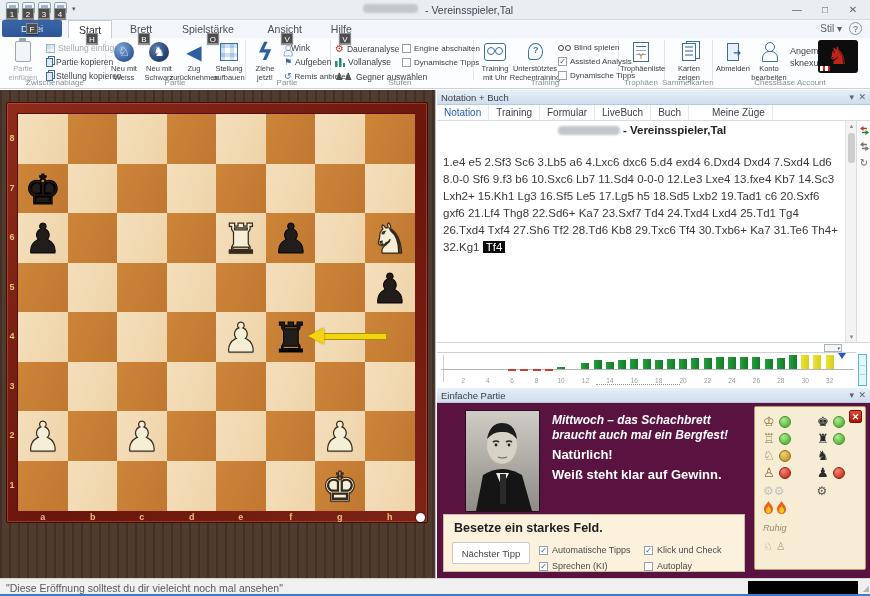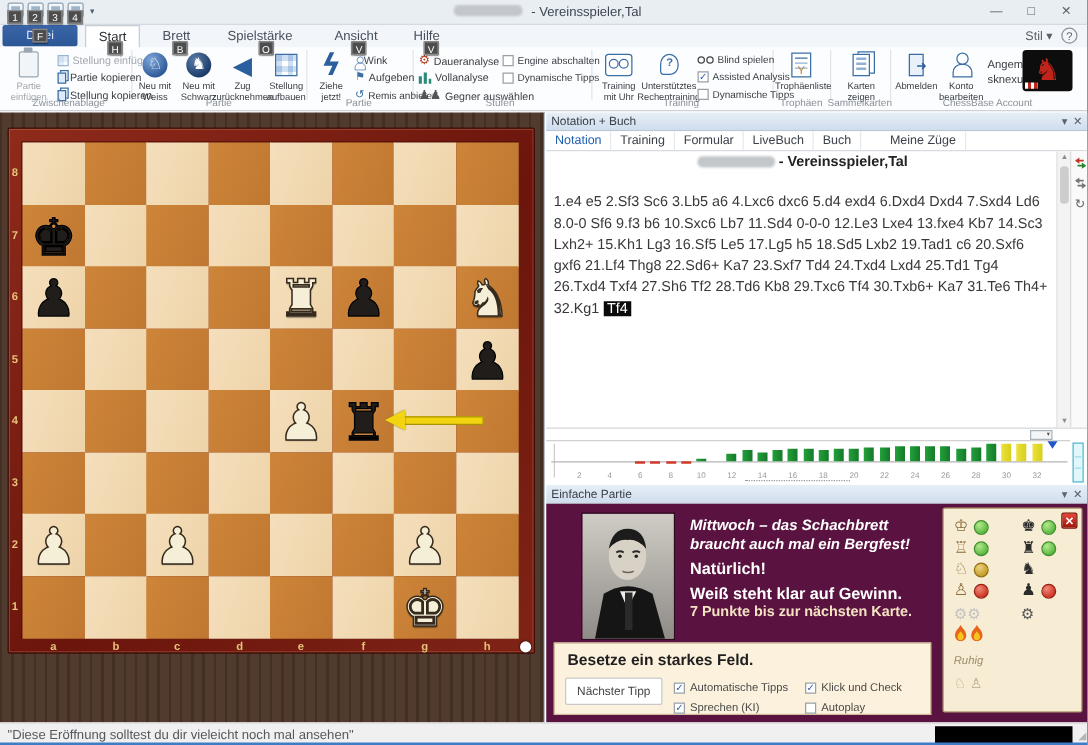--- a/index.html
+++ b/index.html
@@ -611,21 +611,20 @@
           <path d="M40 31 Q43 29 46 31" stroke="#2a2a2a" stroke-width="1.6" fill="none"></path>
           <circle cx="30" cy="34" r="1.4" fill="#222"></circle>
             <circle cx="43" cy="34" r="1.4" fill="#222"></circle>
           <path d="M32 46 Q36 48 41 46" stroke="#6b6257" stroke-width="1.2" fill="none"></path>
         </svg>
       </div>
       <div class="ttext">
         <div class="tl1">Mittwoch – das Schachbrett braucht auch mal ein Bergfest!</div>
         <div class="tl2">Natürlich!</div>
         <div class="tl3">Weiß steht klar auf Gewinn.</div>
-        <div class="tl5">7 Punkte bis zur nächsten Karte.</div>
       </div>
 
       <div class="card" id="piececard">
         <div class="cardclose">✕</div>
         <div class="mood" style="top:116px">Ruhig</div>
       <div class="crow" style="top: 7px;">
             <span class="cpc wt">♔</span>
             <span class="dot green"></span>
             <span style="width:26px"></span>
             <span class="cpc bk">♚</span>

